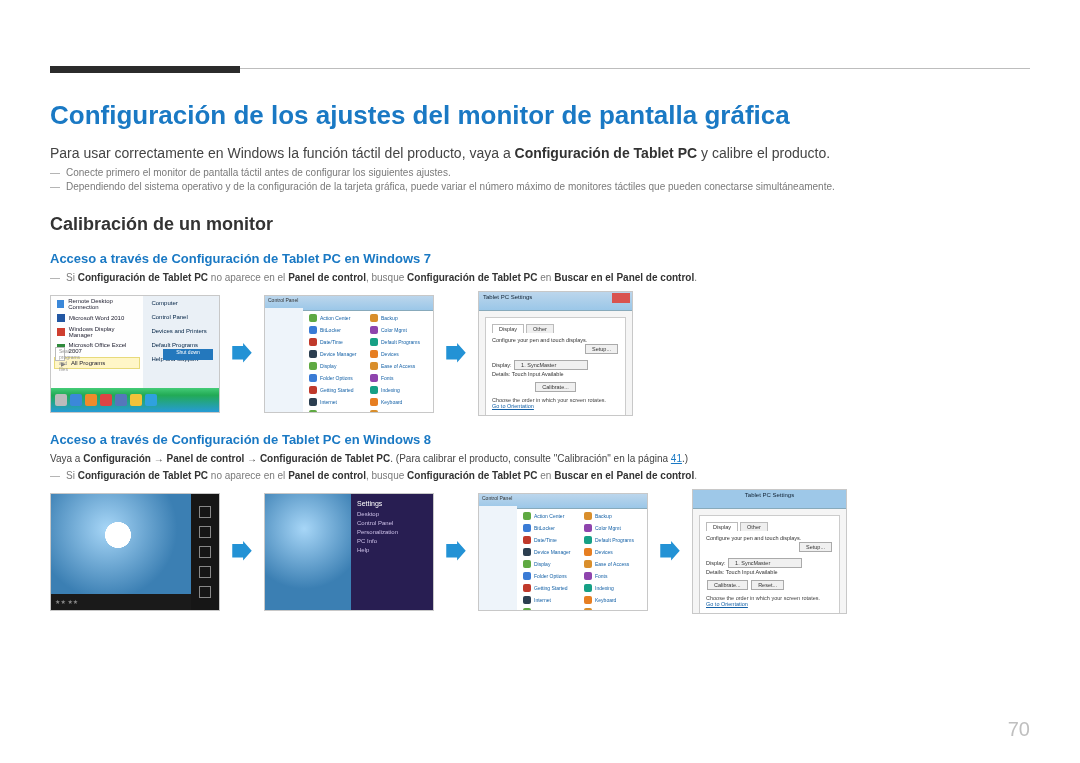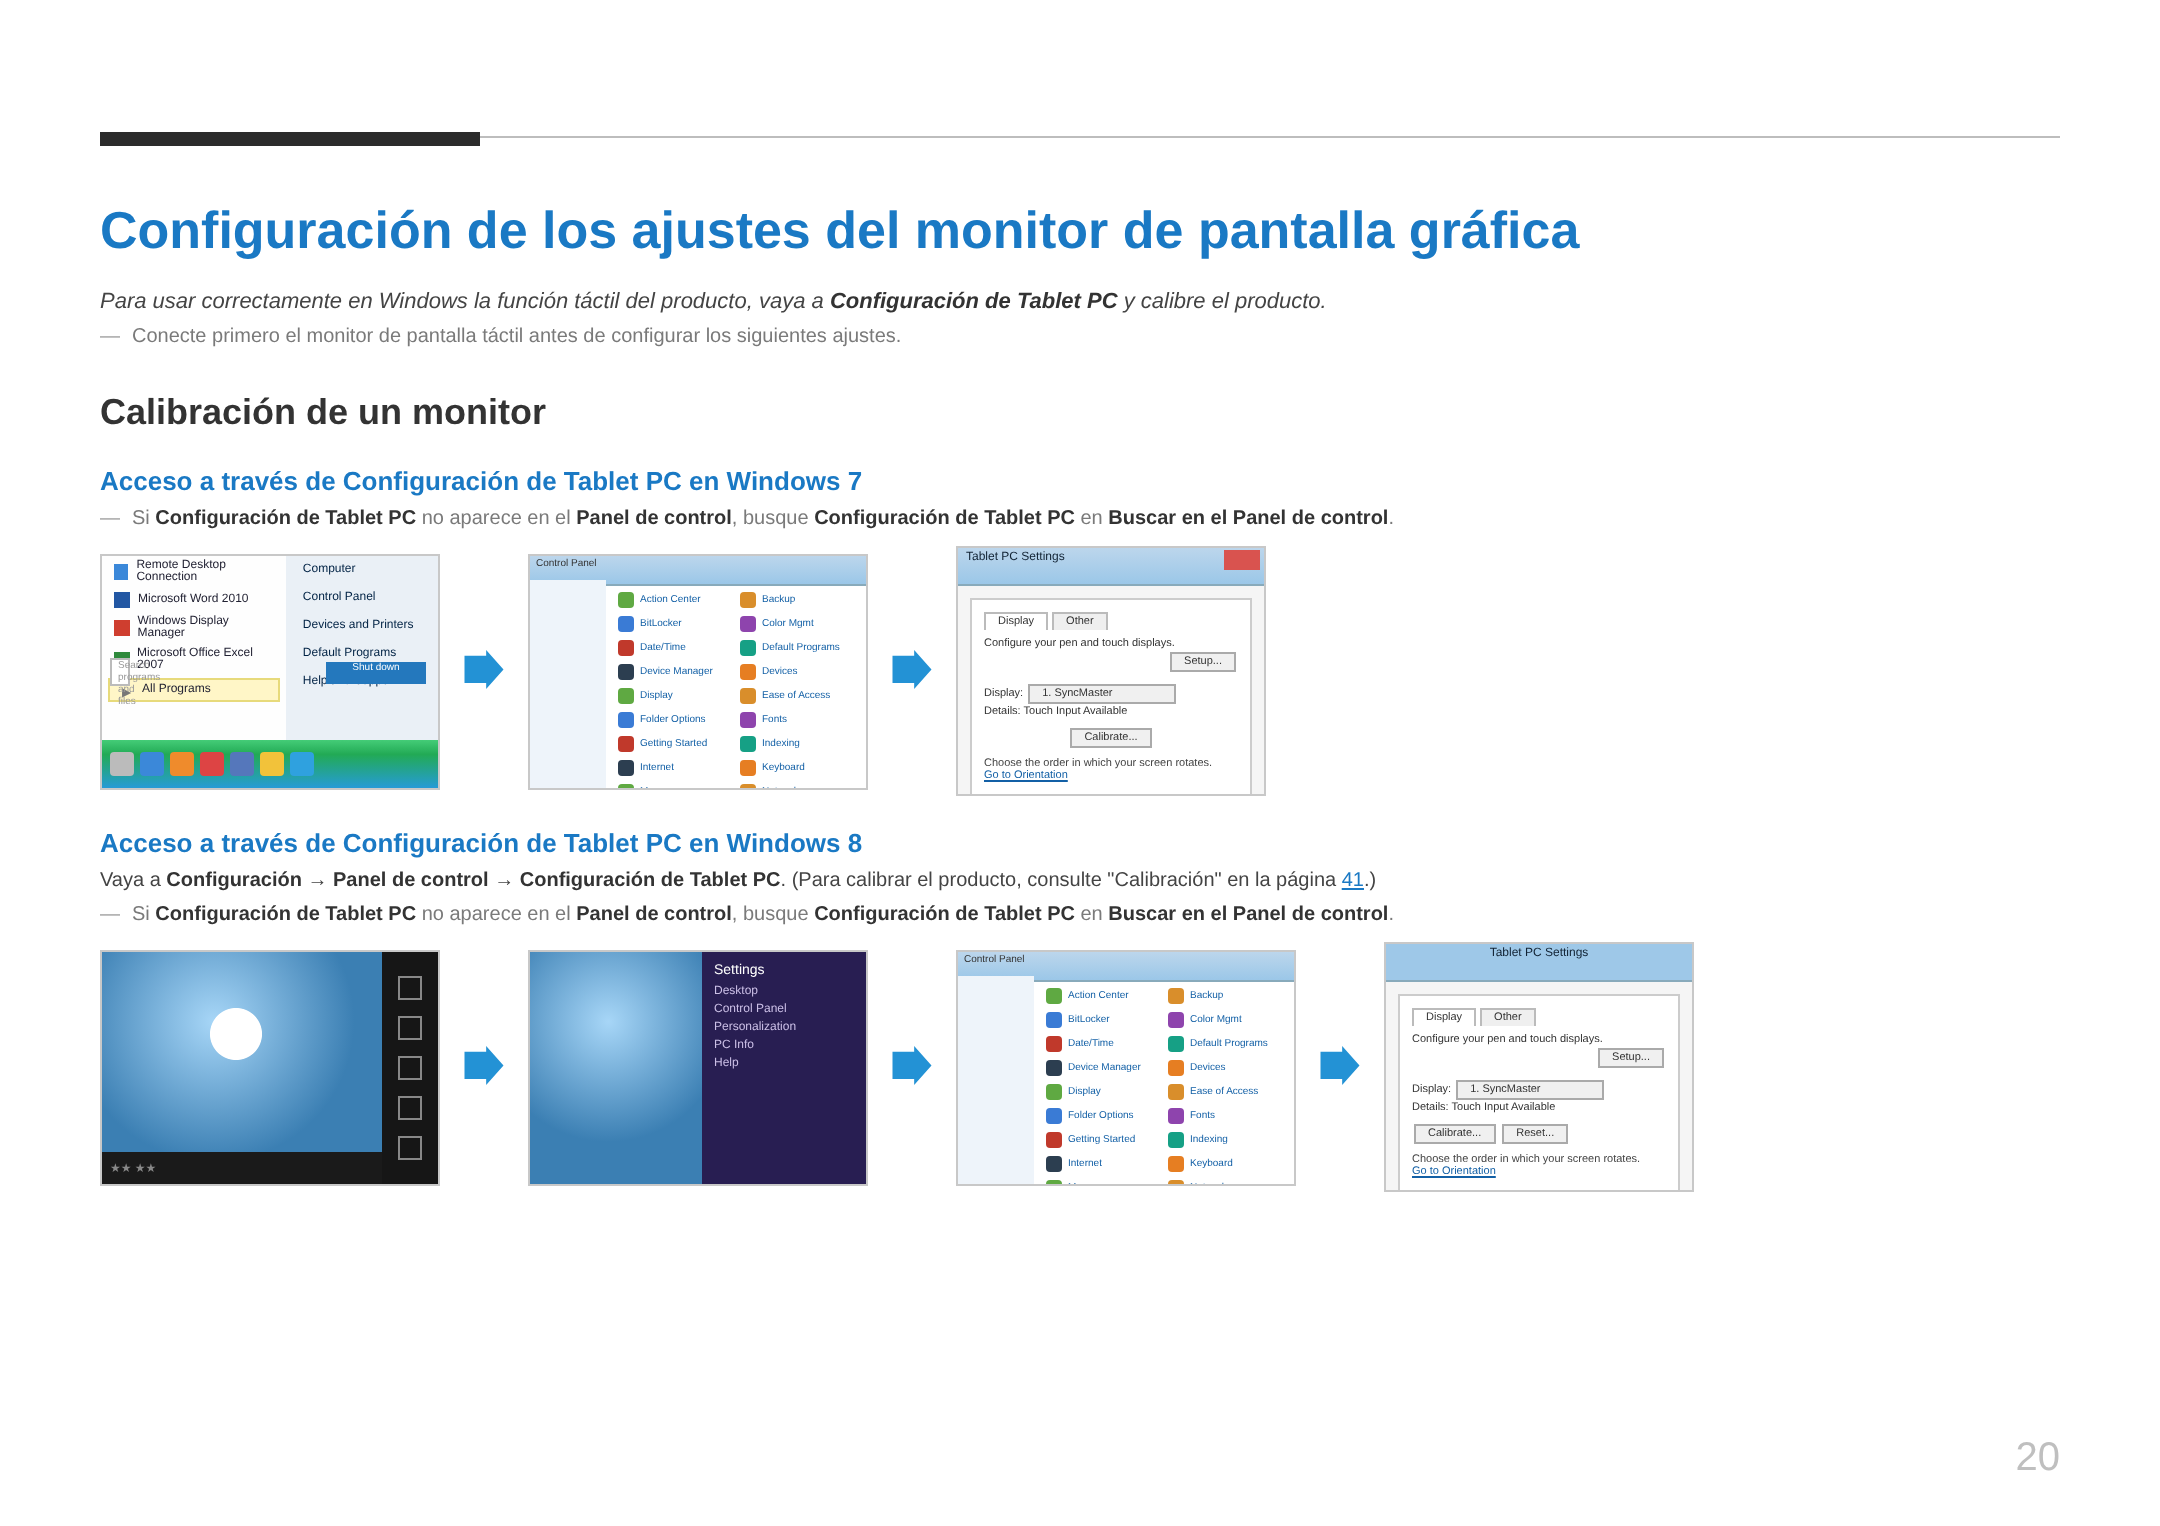--- a/index.html
+++ b/index.html
@@ -31,23 +31,22 @@
     background: #2b2b2b;
   }
   h1.title {
     color: #1a79c4;
     font-weight: 600;
     font-size: 26px;
     margin: 40px 0 14px 0;
   }
   .intro {
     color: #444;
-    font-size: 11px;
+    font-size: 14px;
     margin: 4px 0;
-    font-style: italic;
   }
   .dash-list {
     margin: 6px 0 0 0; padding: 0;
     list-style: none;
     color: #7a7a7a;
   }
   .dash-list li {
     position: relative;
     padding-left: 16px;
     margin: 3px 0;
@@ -157,20 +156,21 @@
 <div class="page">
   <div class="hr-top"></div>
 
   <h1 class="title">Configuración de los ajustes del monitor de pantalla gráfica</h1>
 
   <p class="intro">
     <span>Para usar correctamente en Windows la función táctil del producto, vaya a </span><b>Configuración de Tablet PC</b><span> y calibre el producto.</span>
   </p>
   <ul class="dash-list">
     <li>Conecte primero el monitor de pantalla táctil antes de configurar los siguientes ajustes.</li>
+    <li>Dependiendo del sistema operativo y de la configuración de la tarjeta gráfica, puede variar el número máximo de monitores táctiles que pueden conectarse simultáneamente.</li>
   </ul>
 
   <h2 class="h2">Calibración de un monitor</h2>
 
   <h3 class="h3">Acceso a través de Configuración de Tablet PC en Windows 7</h3>
   <ul class="dash-list">
     <li class="grey">
       <span>Si </span><b style="color:#333">Configuración de Tablet PC</b><span> no aparece en el </span><b style="color:#333">Panel de control</b><span>, busque </span><b style="color:#333">Configuración de Tablet PC</b><span> en </span><b style="color:#333">Buscar en el Panel de control</b><span>.</span>
     </li>
   </ul>
@@ -484,14 +484,14 @@
         <div style="margin-top:4px"><span>Display:</span> <span class="btn" style="width:60px;text-align:left">1. SyncMaster</span></div>
         <div><span>Details:</span> <span>Touch Input Available</span></div>
         <div style="margin-top:4px"><span class="btn">Calibrate...</span> <span class="btn">Reset...</span></div>
         <div style="margin-top:4px;color:#444">Choose the order in which your screen rotates.</div>
         <div style="color:#1360a6;text-decoration:underline">Go to Orientation</div>
       </div>
 
     </div>
   </div>
 
-  <div class="page-num">20</div>
+  <div class="page-num">70</div>
 </div>
 
 </body></html>

